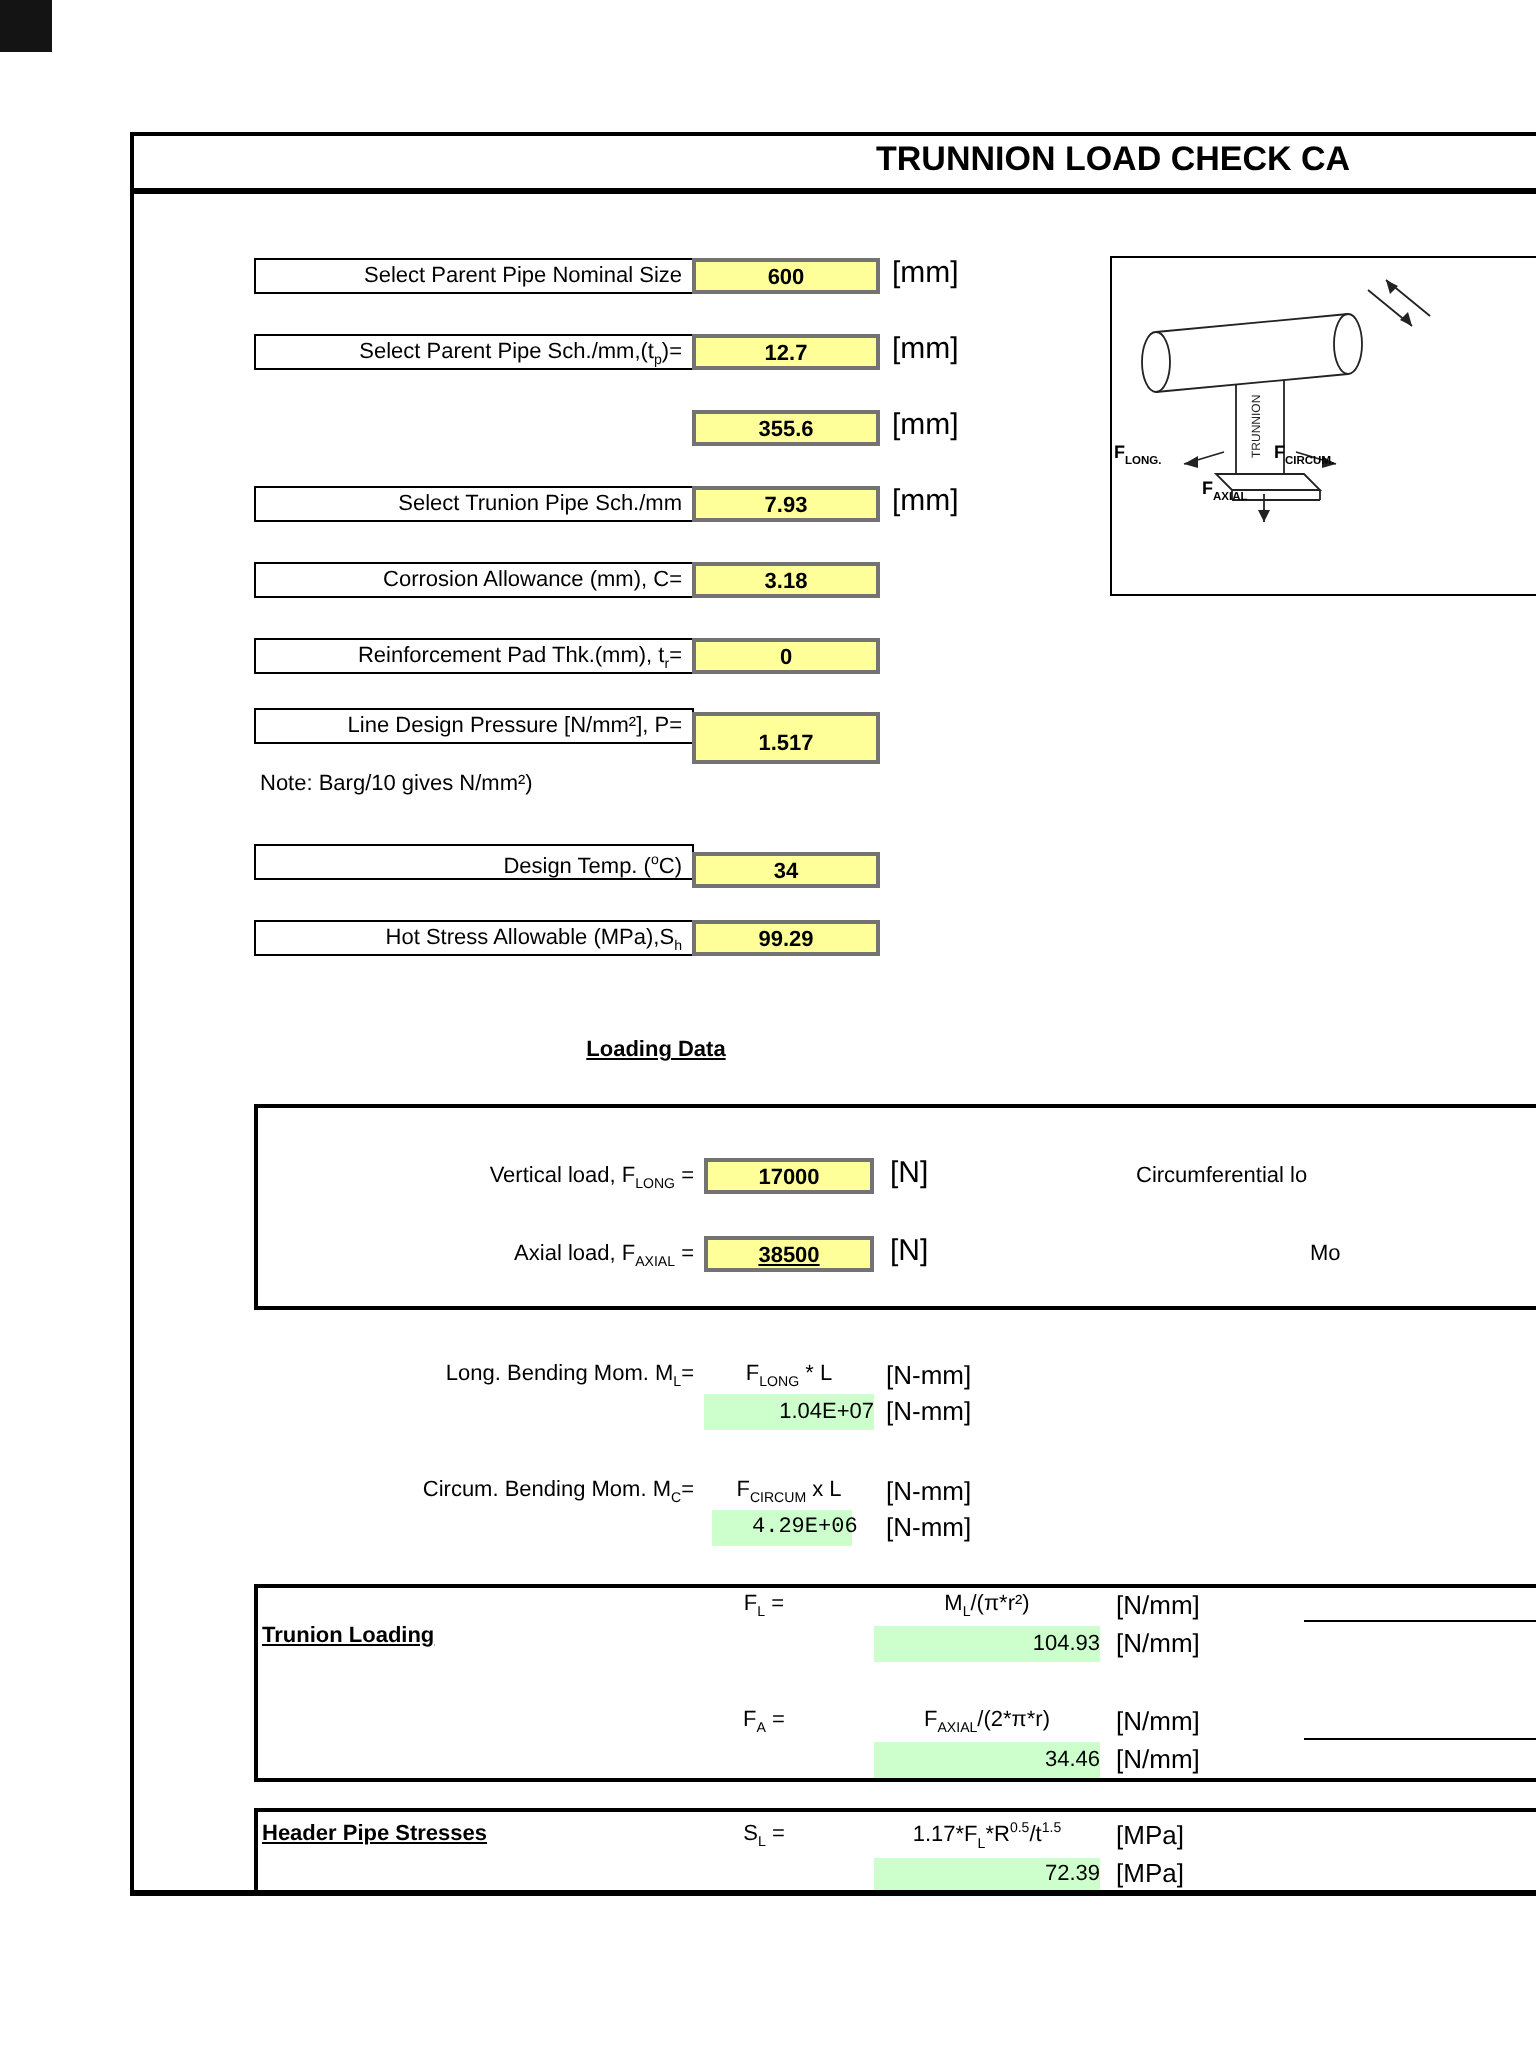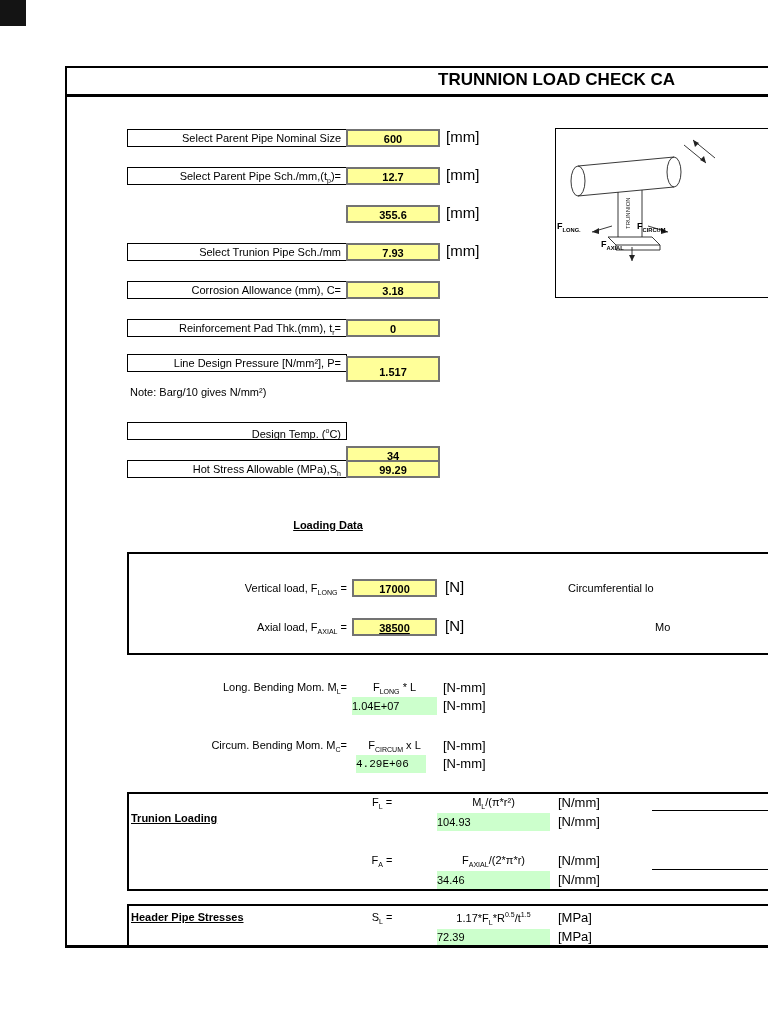--- a/index.html
+++ b/index.html
@@ -7,21 +7,21 @@
   body { font-family:"Liberation Sans", sans-serif; color:#000; }
   .screen { position:relative; width:768px; height:1024px; background:#fff; overflow:hidden; }
   .abs { position:absolute; }
   .hr { background:#000; }
   .title { font-weight:bold; font-size:17px; white-space:nowrap; }
   .lbox { left:127px; width:220px; height:18px; border:1px solid #000; background:#fff;
           font-size:11px; line-height:16px; text-align:right; padding-right:5px; white-space:nowrap; }
   .vcell { left:346px; width:94px; height:18px; border:2px solid #737373; background:#ffff99;
            font-size:11px; line-height:16px; font-weight:bold; text-align:center; }
   .vcell2 { left:352px; width:85px; }
-  .rcell { background:#ccffcc; font-size:11px; height:18px; line-height:18px; text-align:left; }
+  .rcell { background:#ccffcc; font-size:11px; height:18px; line-height:18px; text-align:right;padding-left:20px; }
   .ubig { font-size:15px; white-space:nowrap; }
   .usmall { font-size:13px; white-space:nowrap; }
   .rlabel { left:127px; width:220px; text-align:right; font-size:11px; white-space:nowrap; }
   .fctr { text-align:center; font-size:11px; white-space:nowrap; }
   .hul { font-weight:bold; text-decoration:underline; font-size:11px; white-space:nowrap; }
   .frag { font-size:11px; white-space:nowrap; }
   .note { font-size:11px; white-space:nowrap; }
   .dlabel { font-size:9px; font-weight:bold; white-space:nowrap; }
   sub, sup { font-size:0.64em; }
   .box { border:2px solid #000; border-right:none; }
@@ -60,21 +60,21 @@
   <div class="abs vcell" style="top:281px;">3.18</div>
 
   <div class="abs lbox" style="top:319px;">Reinforcement Pad Thk.(mm), t<sub>r</sub>=</div>
   <div class="abs vcell" style="top:319px;">0</div>
 
   <div class="abs lbox" style="top:354px;">Line Design Pressure [N/mm²], P=</div>
   <div class="abs vcell" style="top:356px;height:26px;line-height:28px;">1.517</div>
   <div class="abs note" style="left:130px;top:386px;">Note: Barg/10 gives N/mm²)</div>
 
   <div class="abs lbox" style="top:422px;">Design Temp. (<sup>o</sup>C)</div>
-  <div class="abs vcell" style="top:446px;">34</div>
+  <div class="abs vcell" style="top:426px;">34</div>
 
   <div class="abs lbox" style="top:460px;">Hot Stress Allowable (MPa),S<sub>h</sub></div>
   <div class="abs vcell" style="top:460px;">99.29</div>
 
   <div class="abs" style="left:555px;top:128px;width:213px;height:170px;border:1px solid #000;border-right:none;background:#fff;">
     <svg width="211" height="168" viewBox="0 0 211 168">
       <g stroke="#222" stroke-width="0.9" fill="none">
         <ellipse cx="22" cy="52" rx="7" ry="15"></ellipse>
         <line x1="22" y1="37" x2="118" y2="28"></line>
         <line x1="22" y1="67" x2="118" y2="58"></line>

